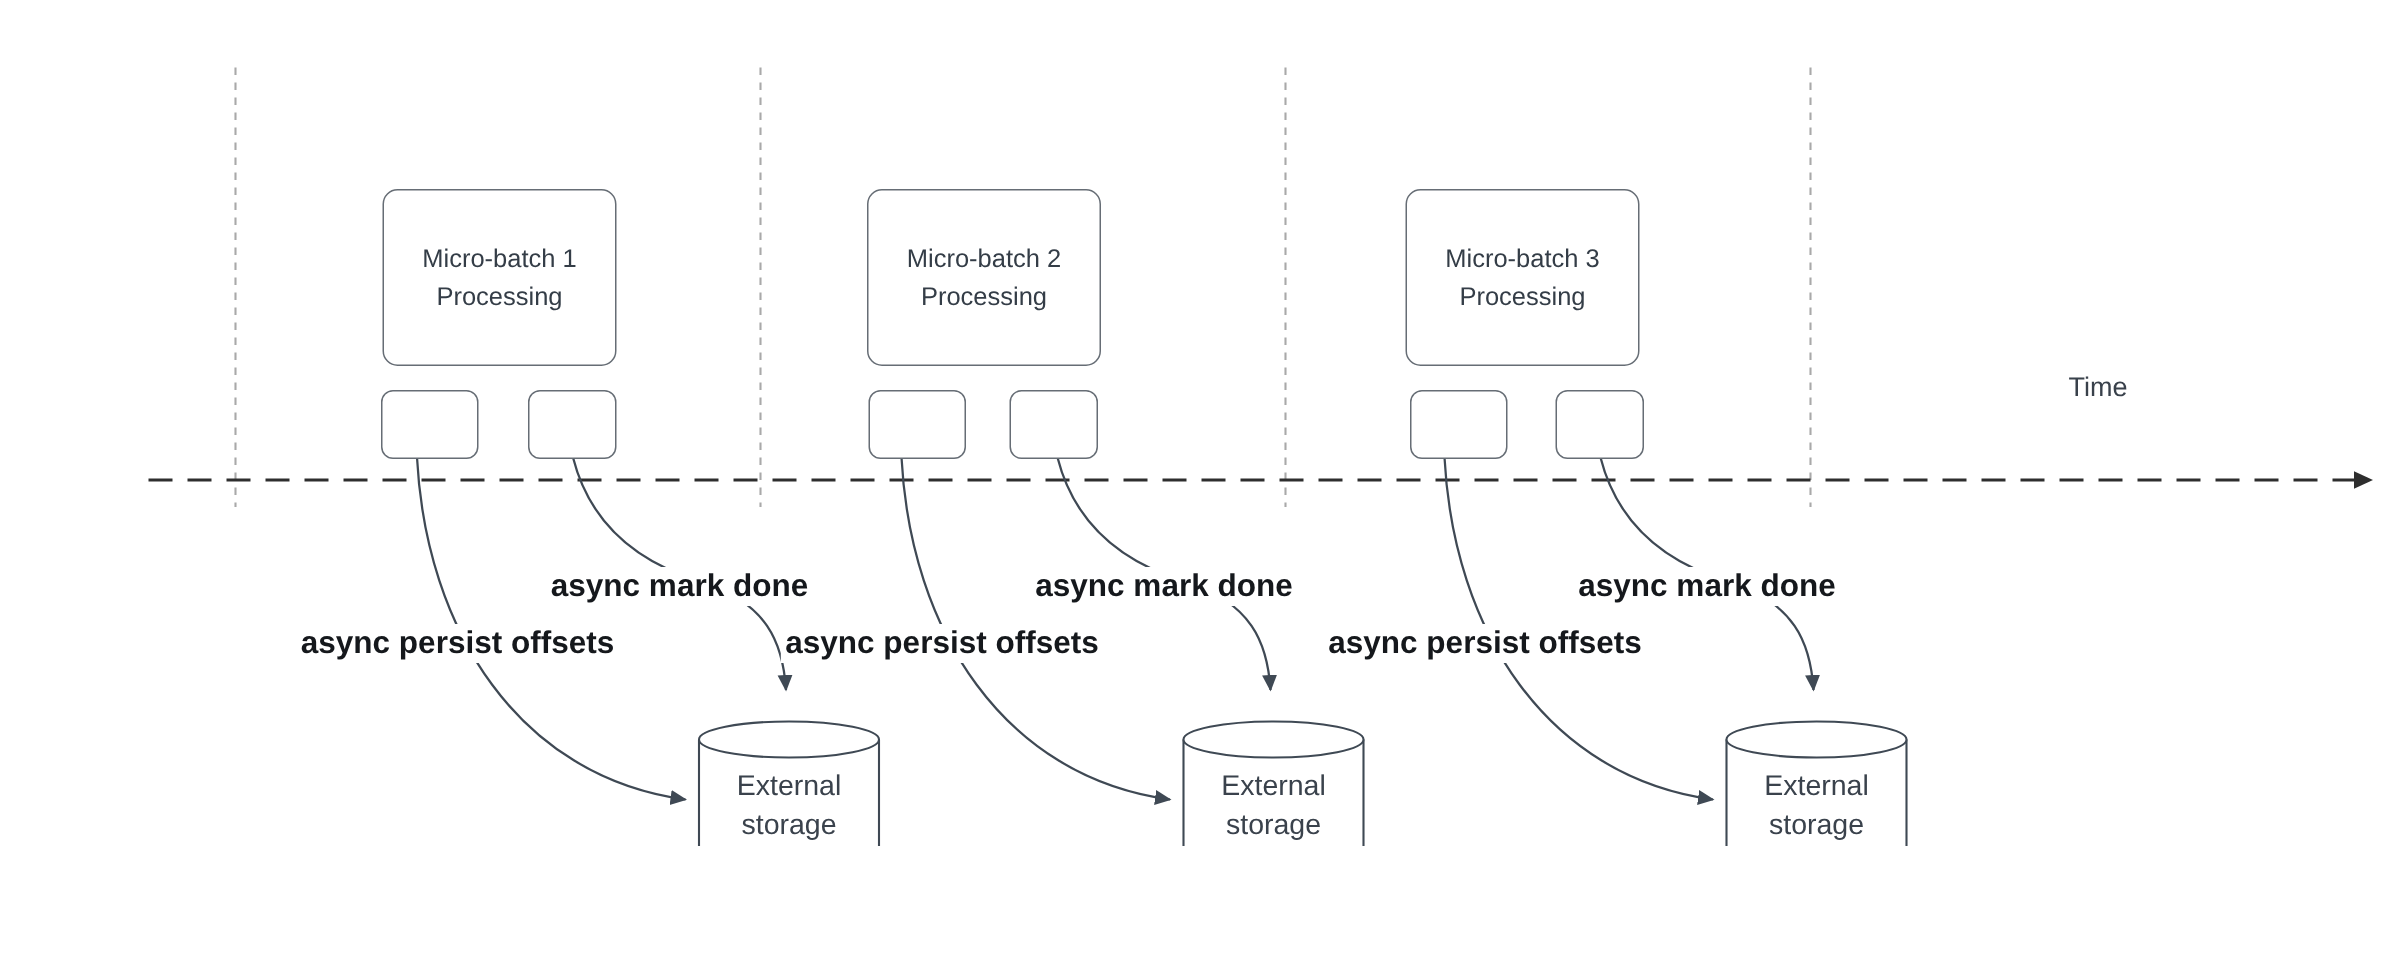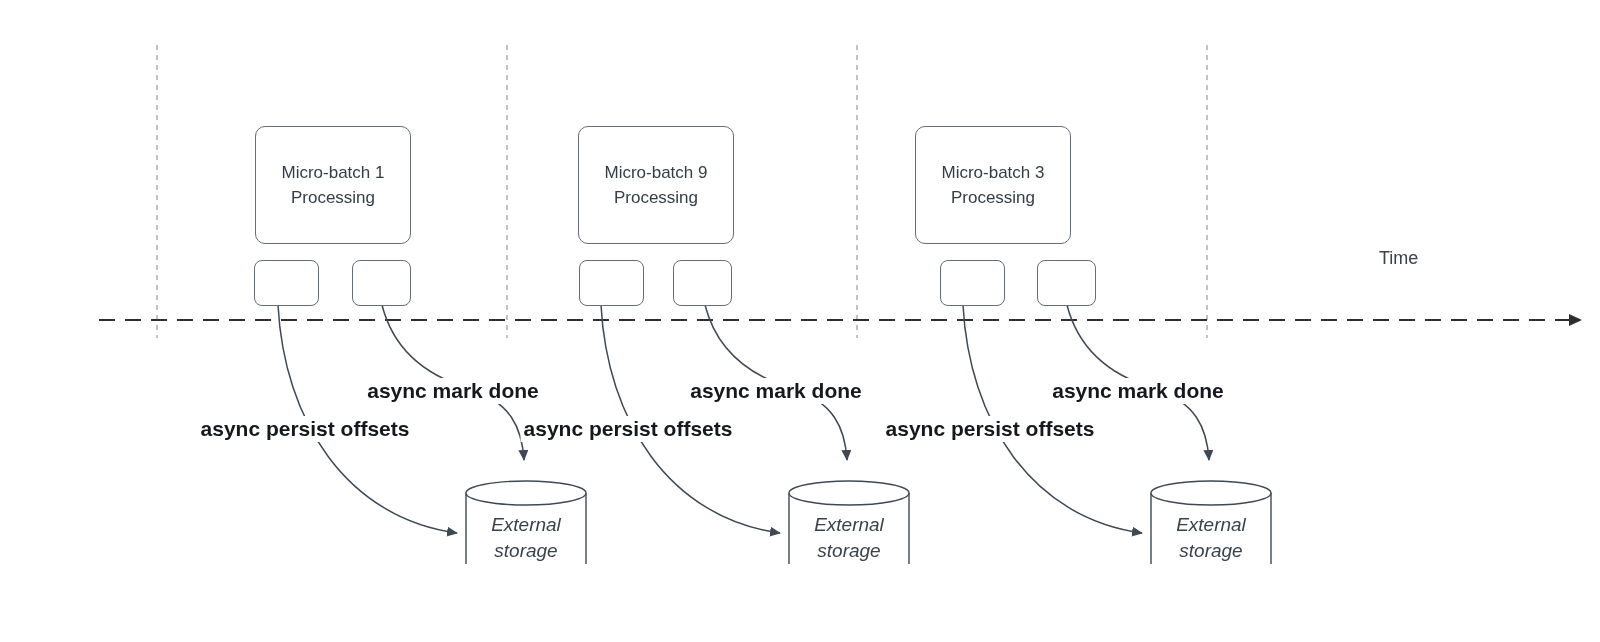--- a/index.html
+++ b/index.html
@@ -60,21 +60,20 @@
   }
   .storage-label {
     position: absolute;
     transform: translateX(-50%);
     width: 110px;
     text-align: center;
     white-space: pre-line;
     font-size: 19px;
     line-height: 26px;
     color: #3a424c;
-    font-style: italic;
   }
   .time-label {
     position: absolute;
     left: 1363px;
     top: 248px;
     font-size: 18px;
     color: #39414b;
   }
 </style>
 </head>
@@ -123,30 +122,30 @@
 
   <div class="big-box" style="left:239px">Micro-batch 1
 Processing</div>
   <div class="small-box s1" style="left:238px"></div>
   <div class="small-box s2" style="left:336px"></div>
   <div class="flow-label" style="left:289px; top:416px">async persist offsets</div>
   <div class="flow-label" style="left:437px; top:378px">async mark done</div>
   <div class="storage-label" style="left:510px; top:512px">External
 storage</div>
 
-  <div class="big-box" style="left:562px">Micro-batch 9
+  <div class="big-box" style="left:562px">Micro-batch 2
 Processing</div>
   <div class="small-box s1" style="left:563px"></div>
   <div class="small-box s2" style="left:657px"></div>
   <div class="flow-label" style="left:612px; top:416px">async persist offsets</div>
   <div class="flow-label" style="left:760px; top:378px">async mark done</div>
   <div class="storage-label" style="left:833px; top:512px">External
 storage</div>
 
-  <div class="big-box" style="left:899px">Micro-batch 3
+  <div class="big-box" style="left:921px">Micro-batch 3
 Processing</div>
   <div class="small-box s1" style="left:924px"></div>
   <div class="small-box s2" style="left:1021px"></div>
   <div class="flow-label" style="left:974px; top:416px">async persist offsets</div>
   <div class="flow-label" style="left:1122px; top:378px">async mark done</div>
   <div class="storage-label" style="left:1195px; top:512px">External
 storage</div>
 
   <div class="time-label">Time</div>
 

